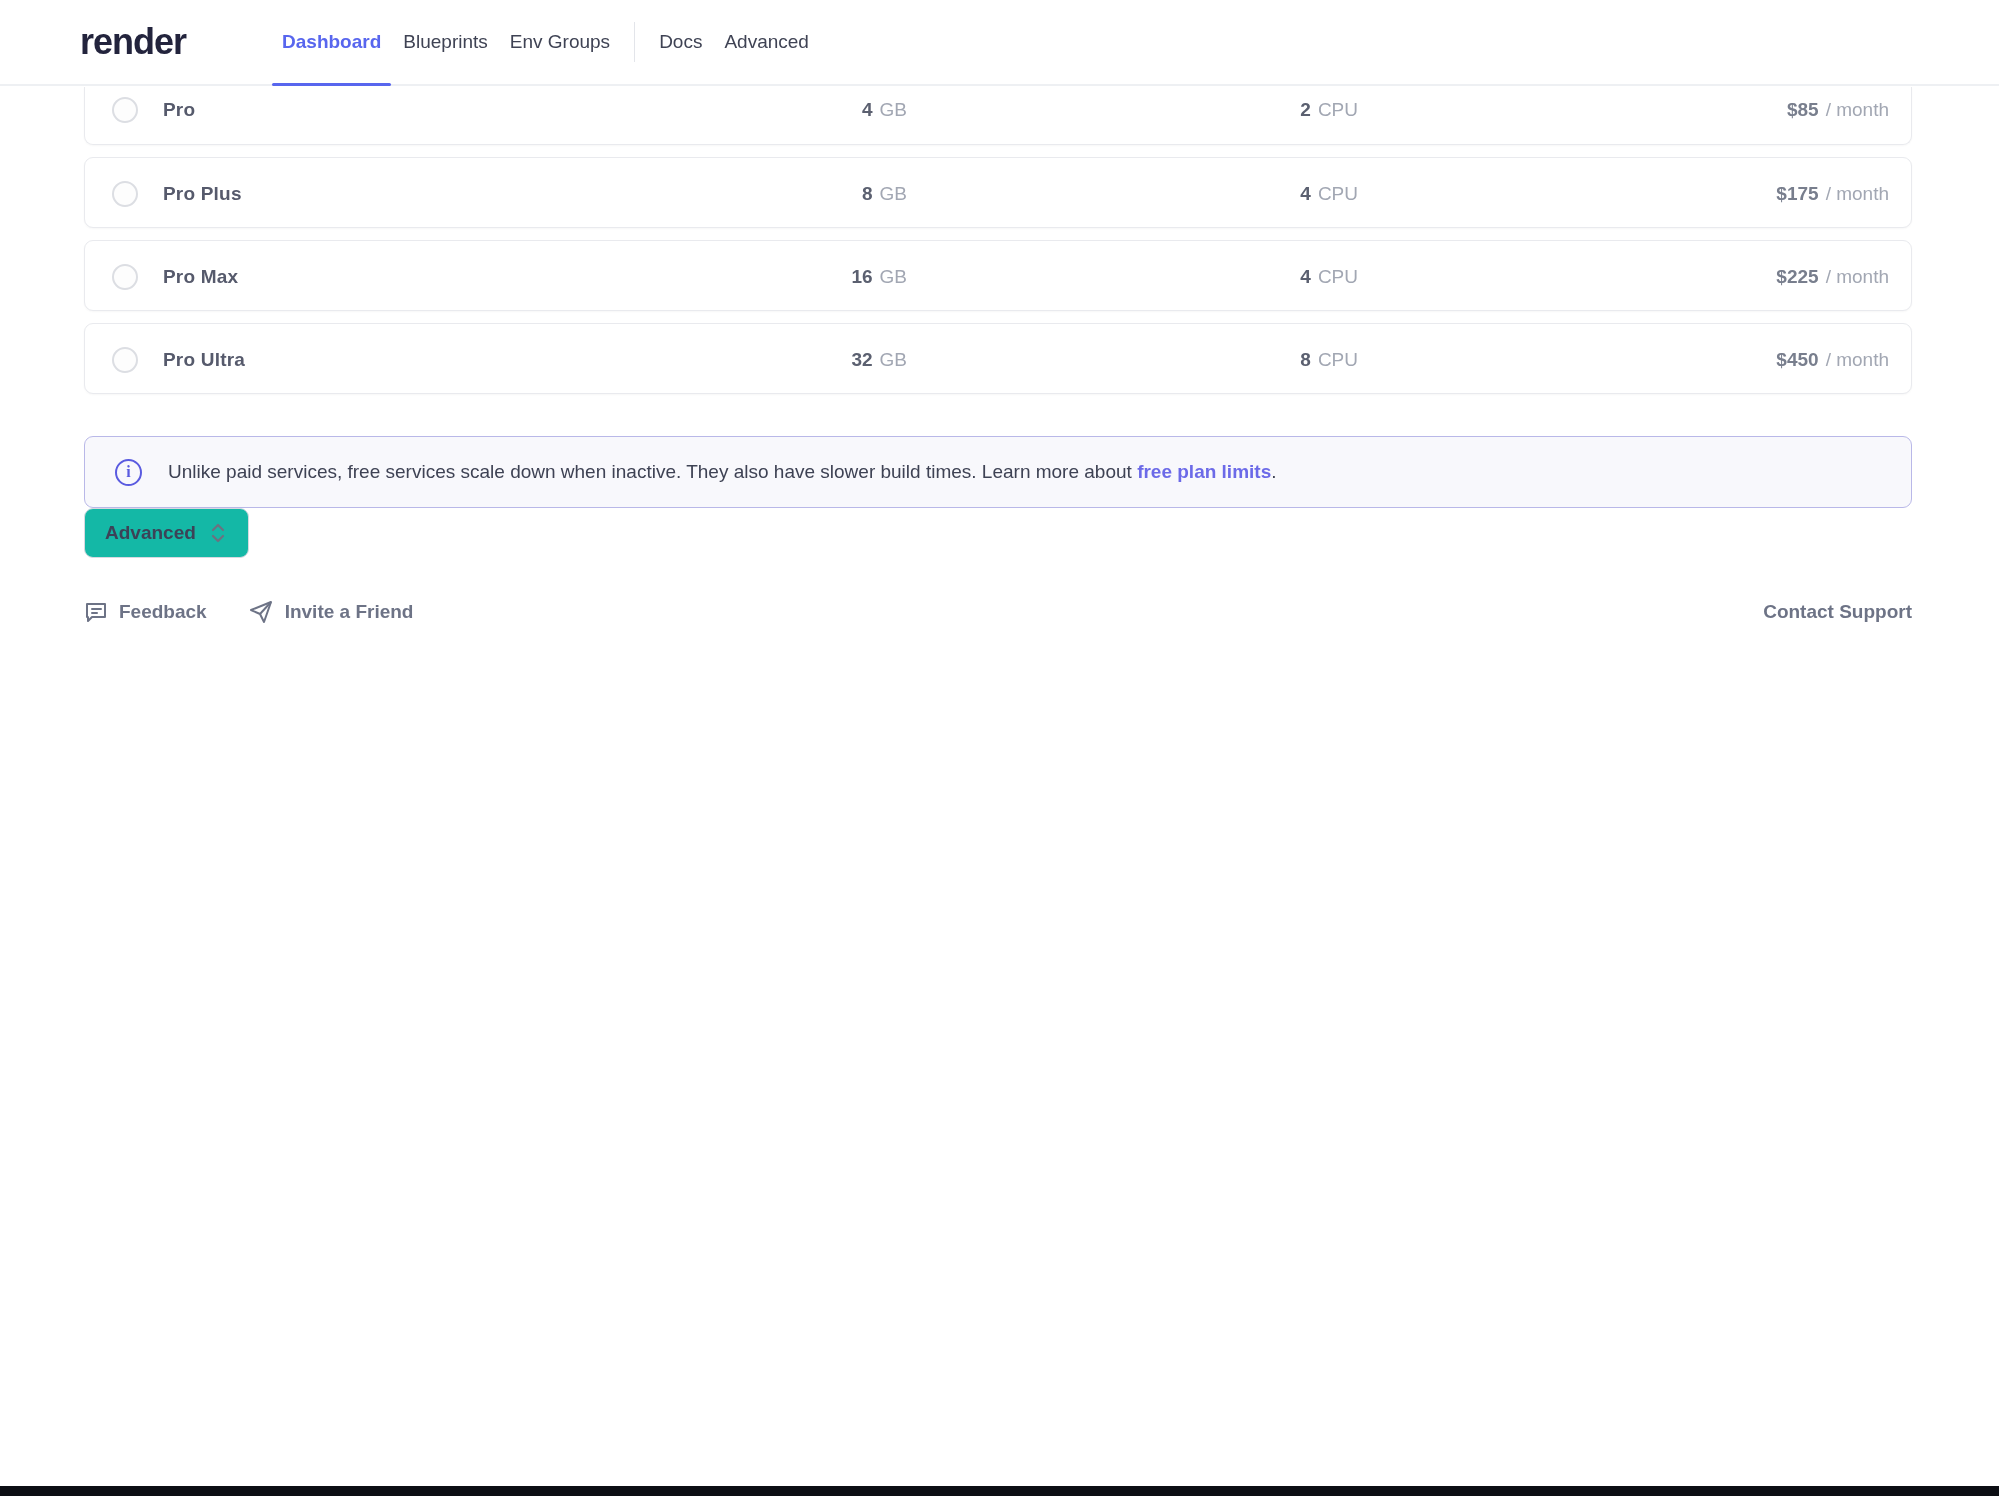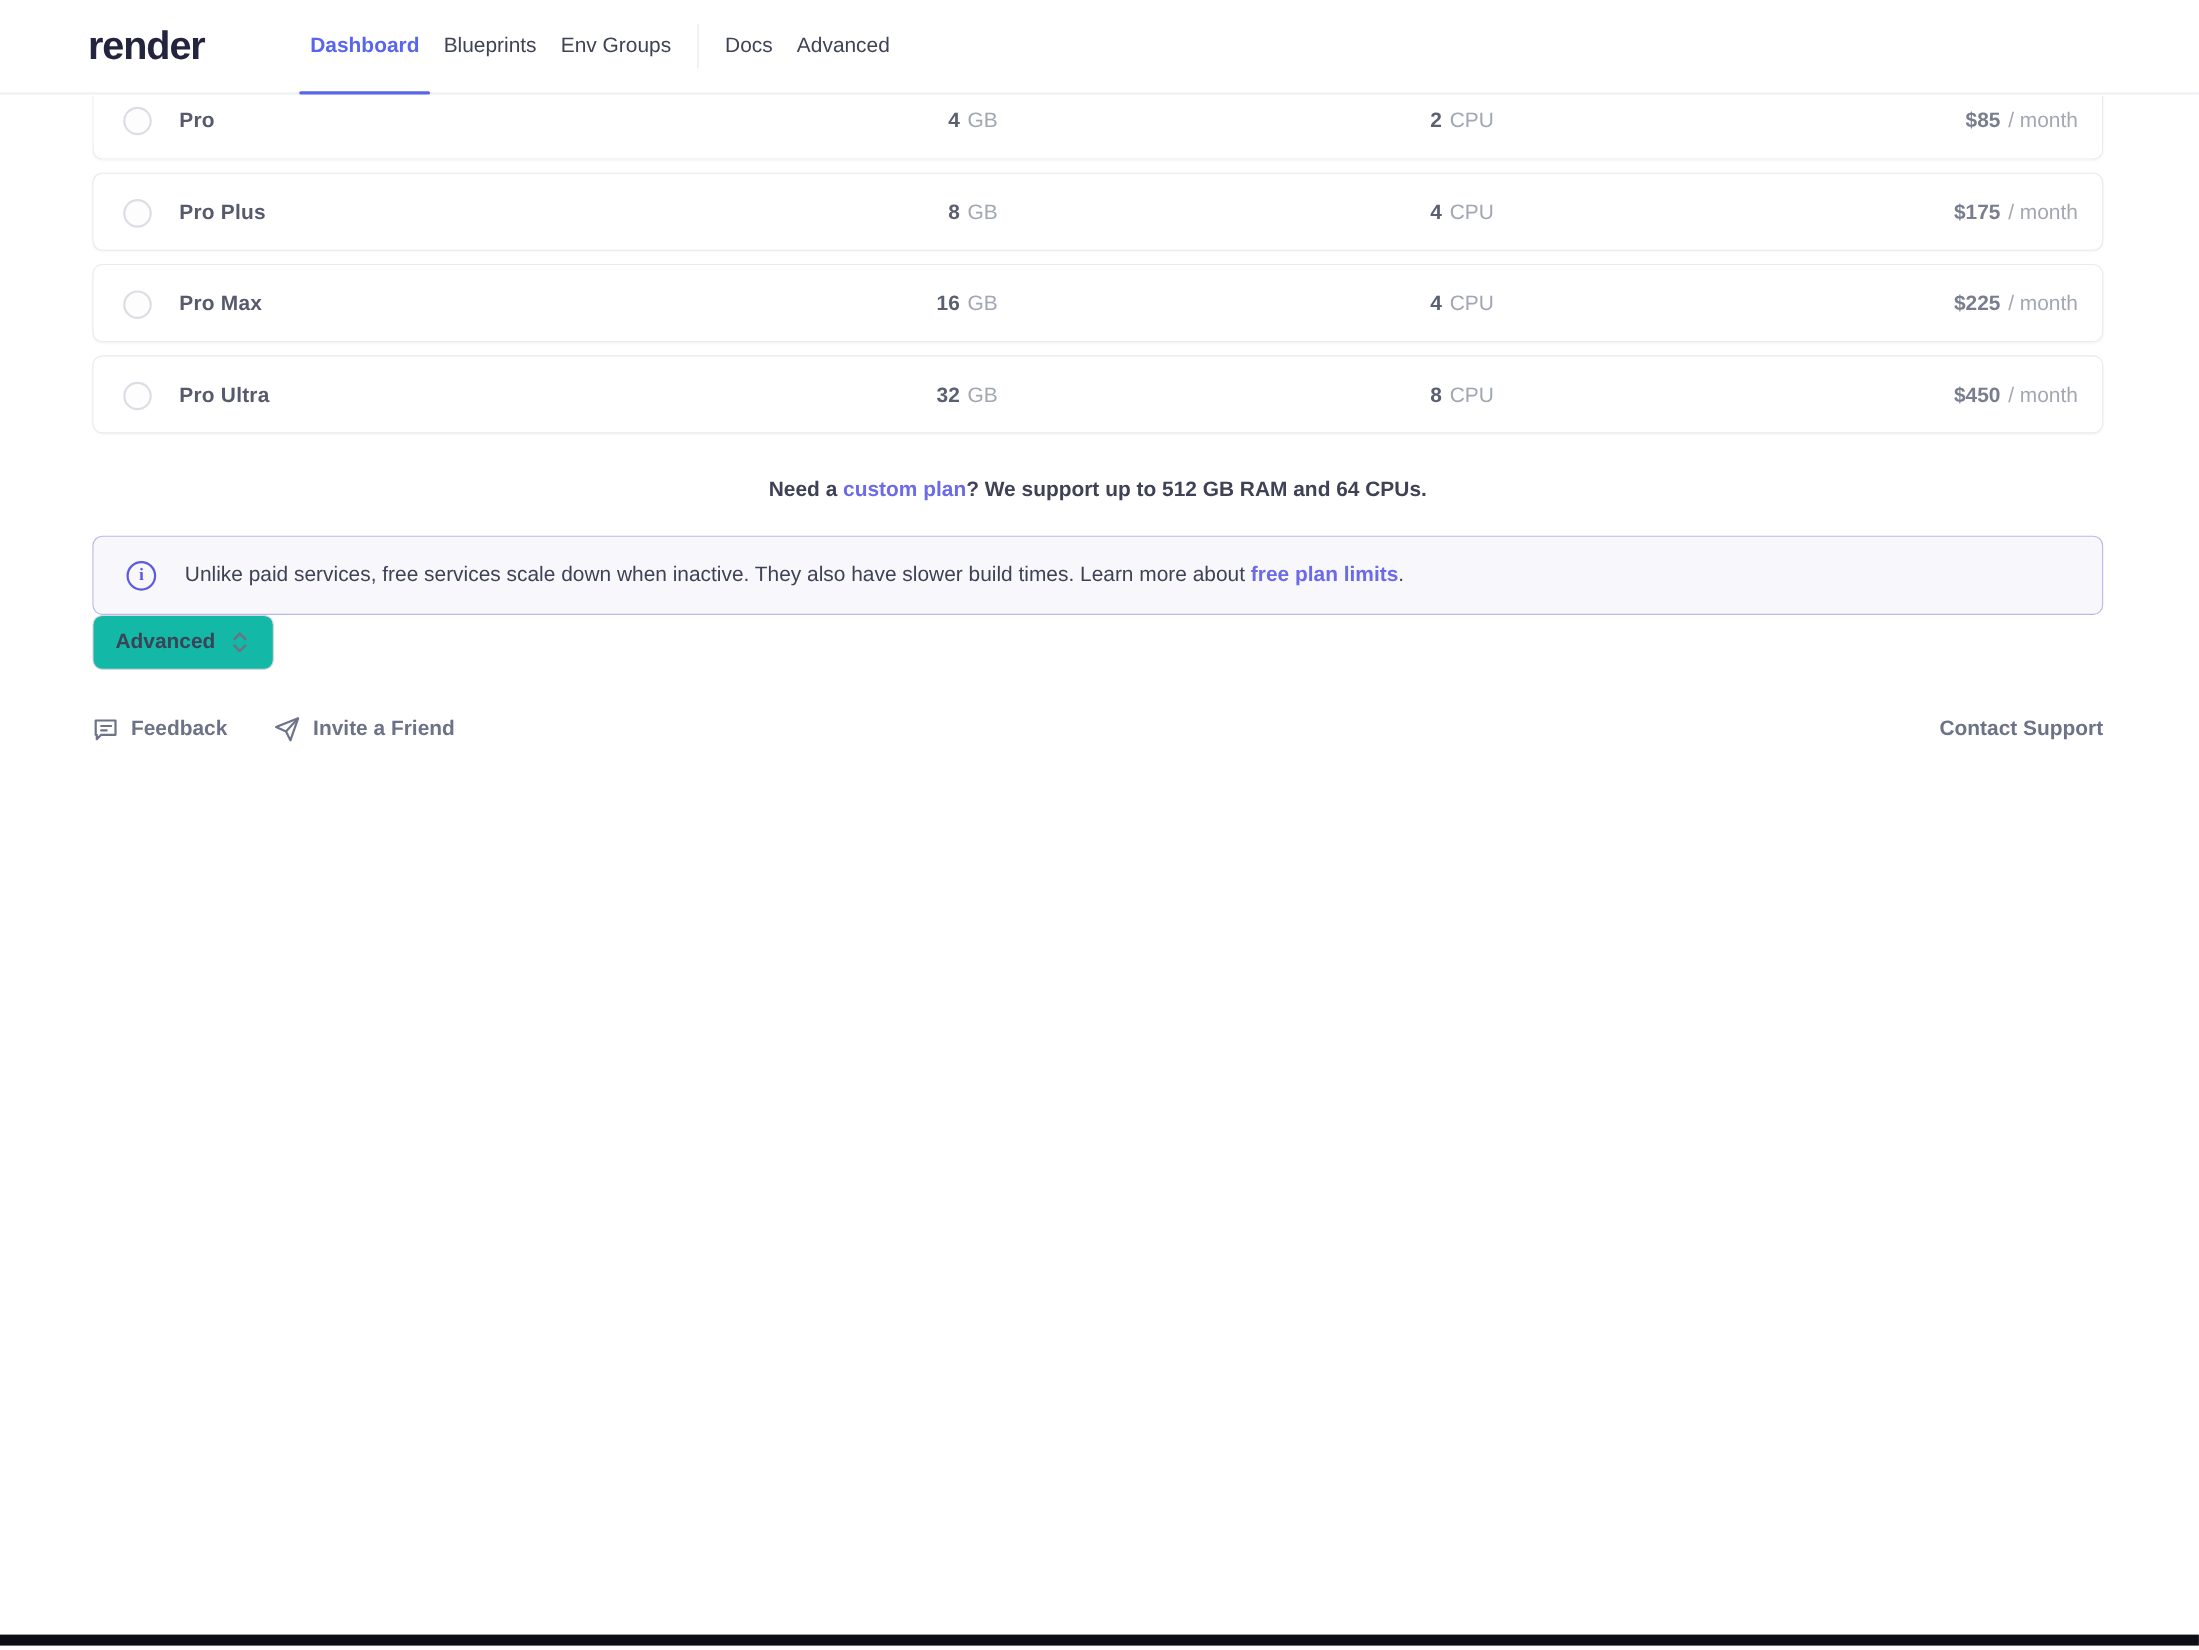--- a/index.html
+++ b/index.html
@@ -352,23 +352,20 @@
           <span class="cell cell-price">
             <span class="price-strong">$450</span>
             <span class="val-light">/ month</span>
           </span>
         </div>
       </div>
 
     </div>
 
     
-    <div class="custom-plan-line">
-      <span>Need a </span><span class="link-purple">custom plan</span><span>? We support up to 512 GB RAM and 64 CPUs.</span>
-    </div>
 
     
     <div class="info-box">
       <span class="info-icon">i</span>
       <span class="info-text">
         <span>Unlike paid services, free services scale down when inactive. They also have slower build times. Learn more about </span><span class="link-purple">free plan limits</span><span>.</span>
       </span>
     </div>
 
     

